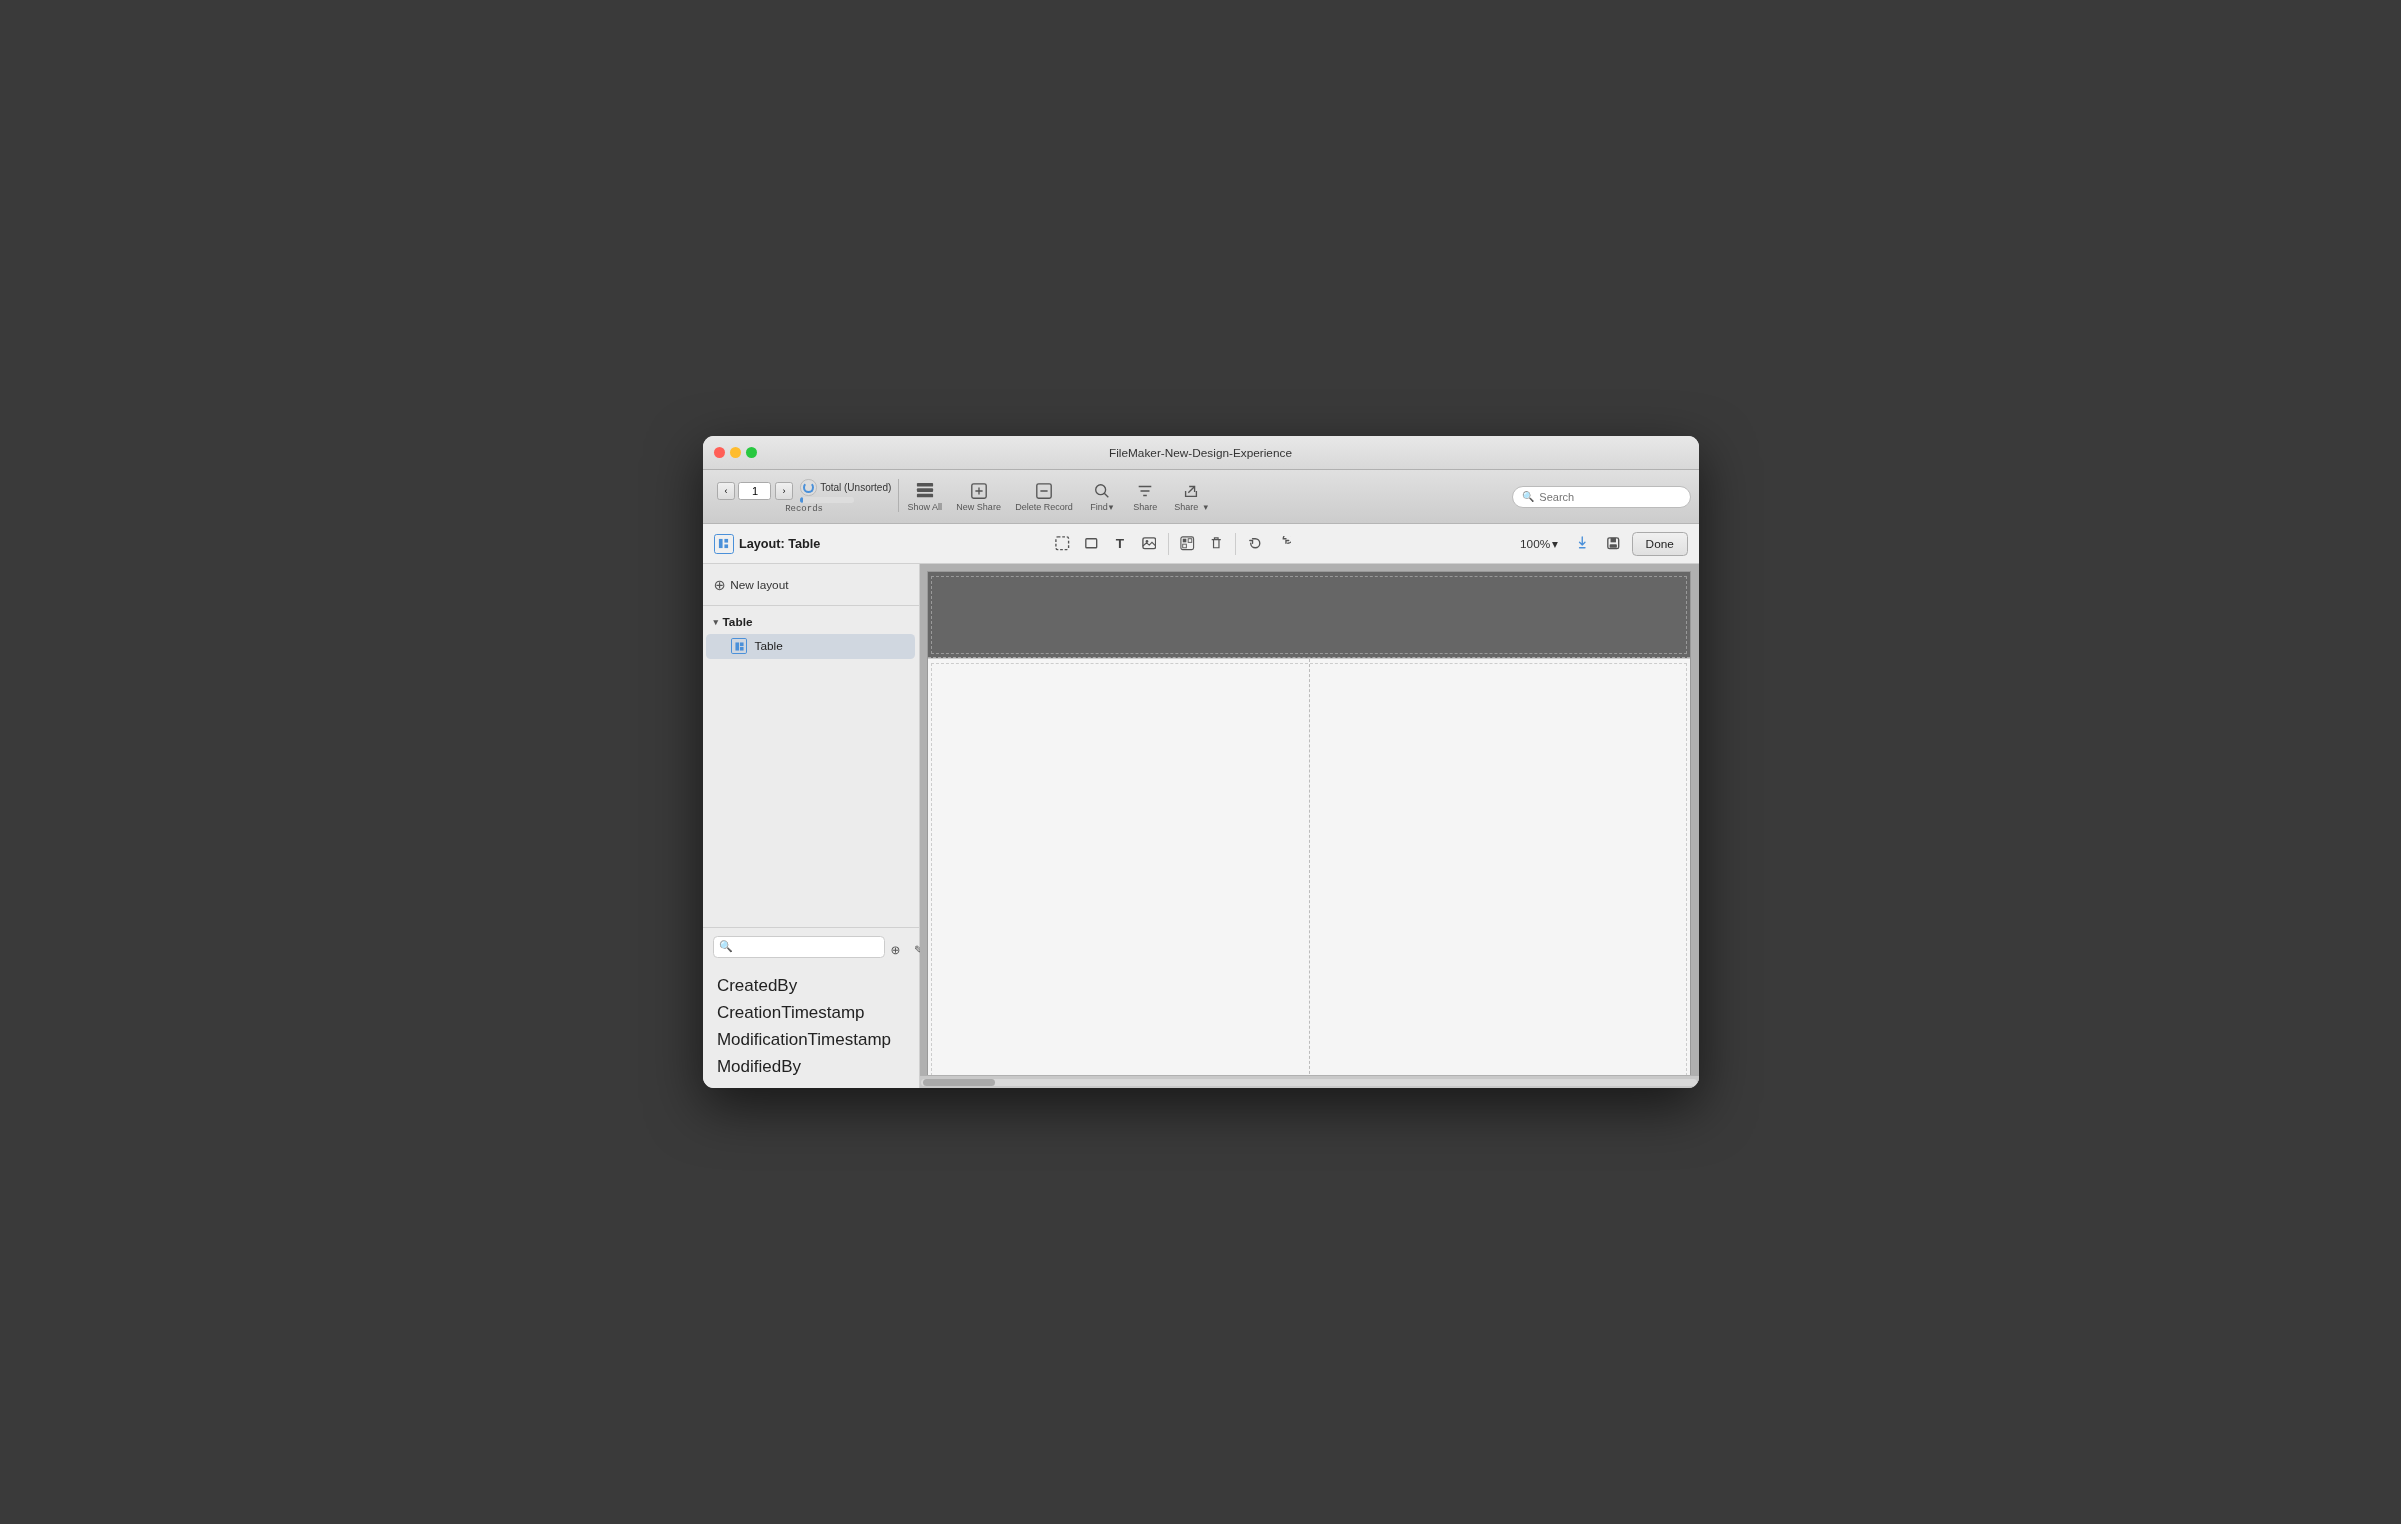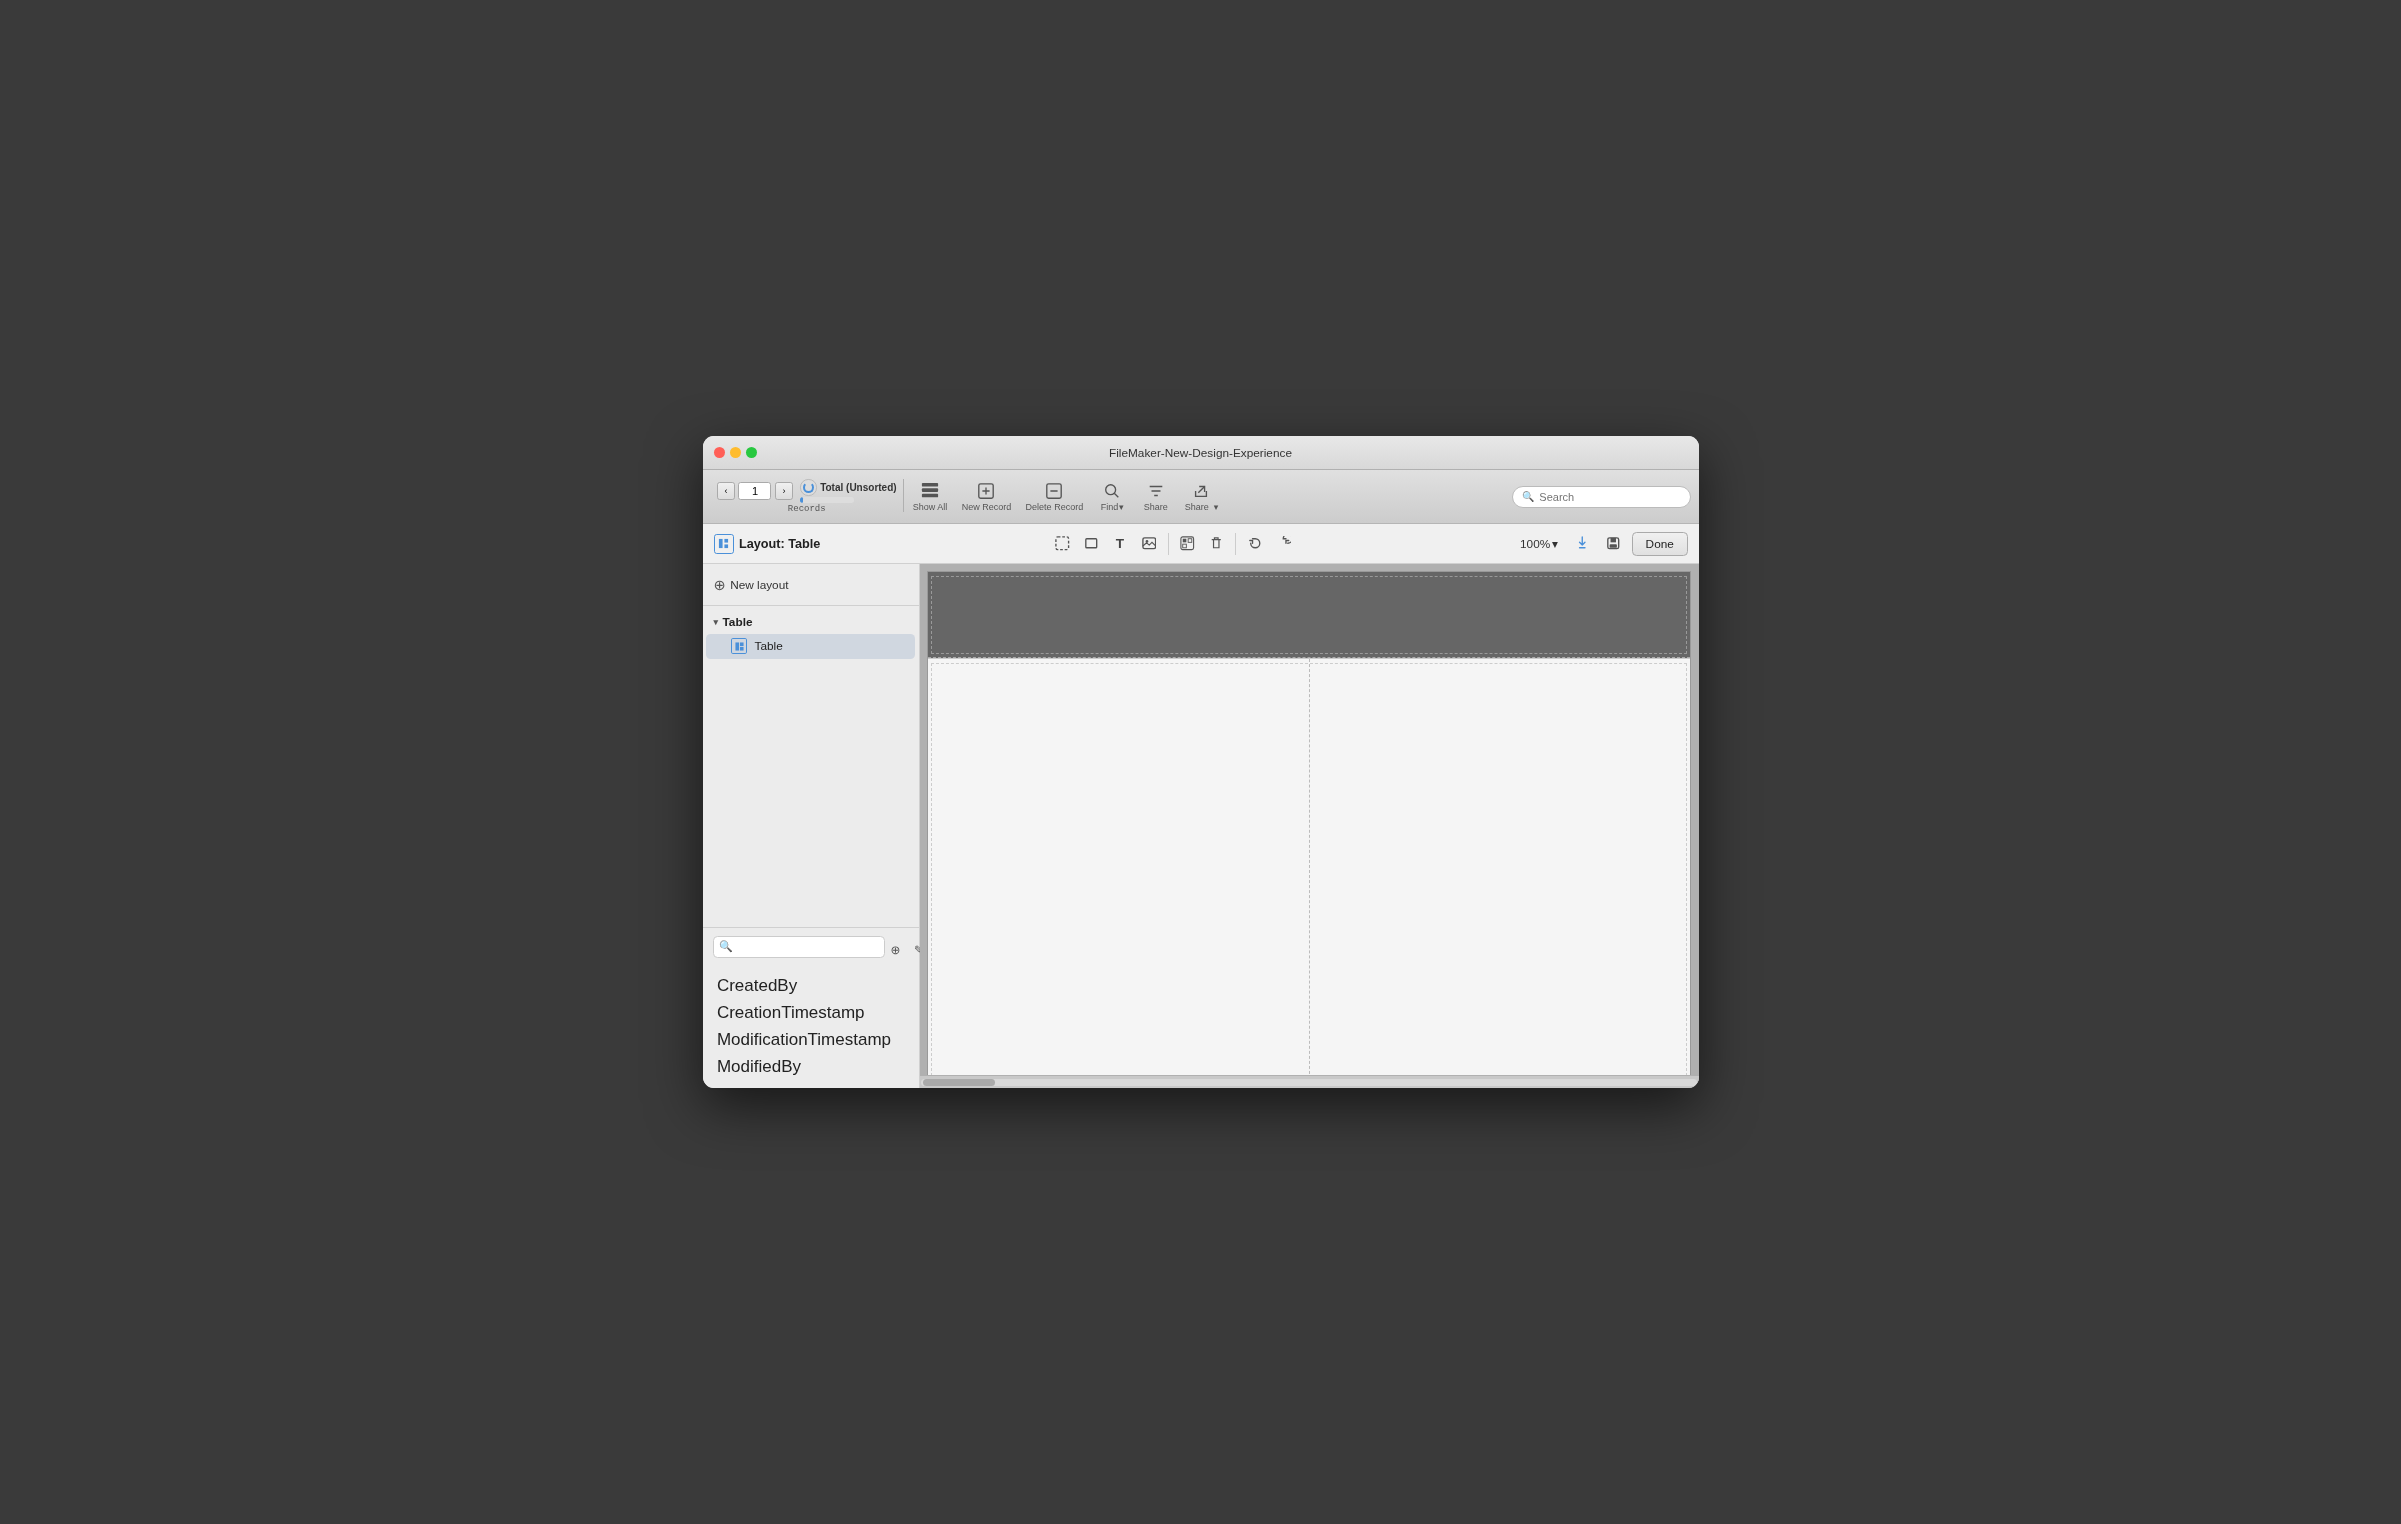--- a/index.html
+++ b/index.html
@@ -495,21 +495,21 @@
     <div class="toolbar-group records-group">
       <div class="records-nav">
         <div class="nav-btn">‹</div>
         <input class="record-input" value="1" style="">
         <div class="nav-btn">›</div>
         <div style="display:flex;flex-direction:column;gap:1.8px;padding-left:3.6px;">
           <div style="display:flex;align-items:center;gap:3.6px;">
             <div style="width:16.3px;height:16.3px;background:#ddd;border:0.9px solid #bbb;border-radius:50%;display:flex;align-items:center;justify-content:center;">
               <div style="width:11px;height:11px;border-radius:50%;border:2.7px solid #4a90d9;border-top-color:transparent;"></div>
             </div>
-            <span style="font-size:10px;color:#333;font-weight:bold;">Total (Unsorted)</span>
+            <span style="font-size:10px;color:#333;">Total (Unsorted)</span>
           </div>
           <div class="progress-bar-container">
             <div class="progress-bar"></div>
           </div>
         </div>
       </div>
       <span class="records-label">Records</span>
     </div>
 
     <div class="toolbar-btn">
@@ -524,21 +524,21 @@
     </div>
 
     <div class="toolbar-btn">
       <div class="toolbar-icon">
         <svg width="18" height="18" viewBox="0 0 20 20" fill="none">
           <rect x="2" y="2" width="16" height="16" rx="2" stroke="#555" stroke-width="1.5"></rect>
           <line x1="10" y1="6" x2="10" y2="14" stroke="#555" stroke-width="1.5"></line>
           <line x1="6" y1="10" x2="14" y2="10" stroke="#555" stroke-width="1.5"></line>
         </svg>
       </div>
-      <span class="toolbar-label">New Record</span>
+      <span class="toolbar-label">New Share</span>
     </div>
 
     <div class="toolbar-btn">
       <div class="toolbar-icon">
         <svg width="18" height="18" viewBox="0 0 20 20" fill="none">
           <rect x="2" y="2" width="16" height="16" rx="2" stroke="#555" stroke-width="1.5"></rect>
           <line x1="6" y1="10" x2="14" y2="10" stroke="#555" stroke-width="1.5"></line>
         </svg>
       </div>
       <span class="toolbar-label">Delete Record</span>

